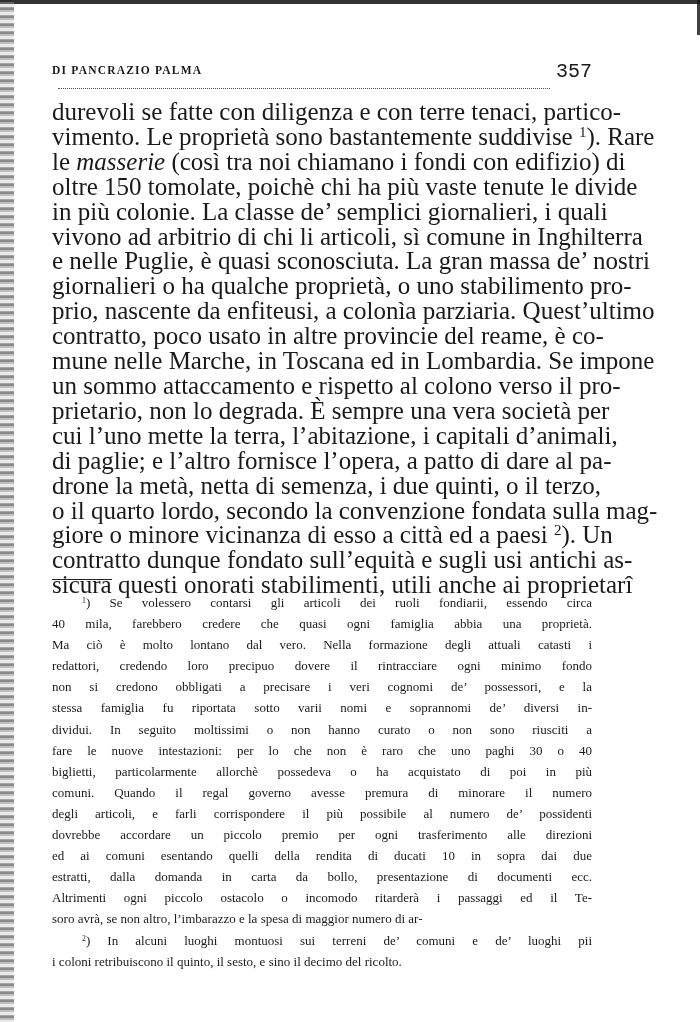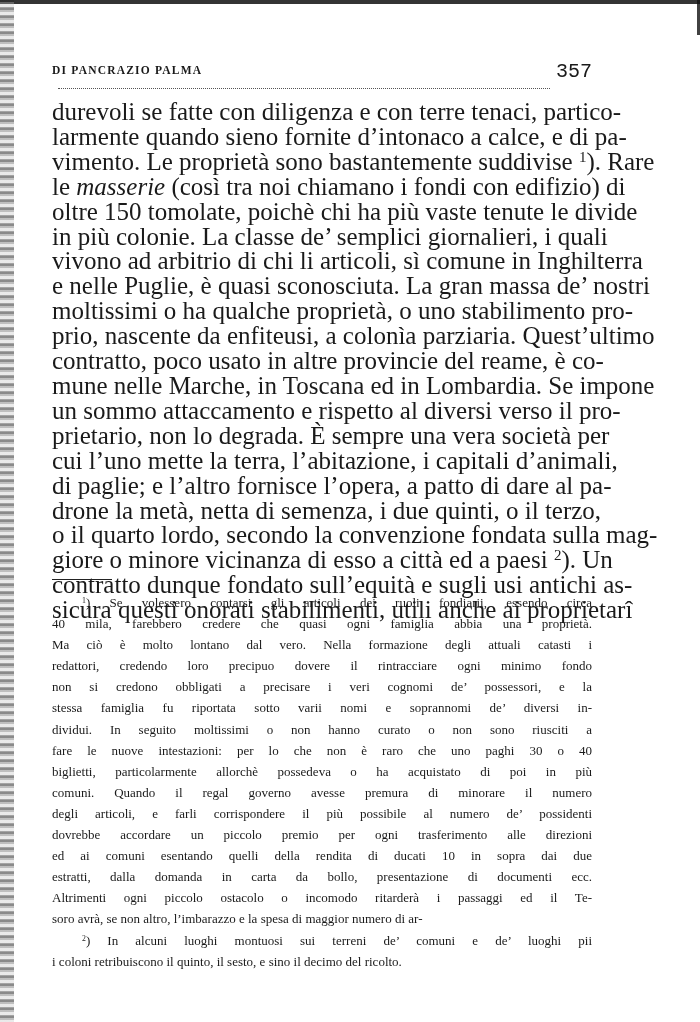--- a/index.html
+++ b/index.html
@@ -68,32 +68,31 @@
 <div class="scan-edge-right"></div>
 
 <div class="header">
   <span class="running-head">DI PANCRAZIO PALMA</span>
   <span class="page-number">357</span>
 </div>
 <div class="header-rule"></div>
 
 <div class="body-text">
   <span class="line">durevoli se fatte con diligenza e con terre tenaci, partico-</span>
-  <span class="line">larmente quando sieno fornite d’intonaco a calce, e di pa-</span>
   <span class="line"><span>vimento. Le proprietà sono bastantemente suddivise </span><sup>1</sup><span>). Rare</span></span>
   <span class="line"><span>le </span><em>masserie</em><span> (così tra noi chiamano i fondi con edifizio) di</span></span>
   <span class="line">oltre 150 tomolate, poichè chi ha più vaste tenute le divide</span>
   <span class="line">in più colonie. La classe de’ semplici giornalieri, i quali</span>
   <span class="line">vivono ad arbitrio di chi li articoli, sì comune in Inghilterra</span>
   <span class="line">e nelle Puglie, è quasi sconosciuta. La gran massa de’ nostri</span>
-  <span class="line">moltissimi o ha qualche proprietà, o uno stabilimento pro-</span>
+  <span class="line">giornalieri o ha qualche proprietà, o uno stabilimento pro-</span>
   <span class="line">prio, nascente da enfiteusi, a colonìa parziaria. Quest’ultimo</span>
   <span class="line">contratto, poco usato in altre provincie del reame, è co-</span>
   <span class="line">mune nelle Marche, in Toscana ed in Lombardia. Se impone</span>
-  <span class="line">un sommo attaccamento e rispetto al diversi verso il pro-</span>
+  <span class="line">un sommo attaccamento e rispetto al colono verso il pro-</span>
   <span class="line">prietario, non lo degrada. È sempre una vera società per</span>
   <span class="line">cui l’uno mette la terra, l’abitazione, i capitali d’animali,</span>
   <span class="line">di paglie; e l’altro fornisce l’opera, a patto di dare al pa-</span>
   <span class="line">drone la metà, netta di semenza, i due quinti, o il terzo,</span>
   <span class="line">o il quarto lordo, secondo la convenzione fondata sulla mag-</span>
   <span class="line"><span>giore o minore vicinanza di esso a città ed a paesi </span><sup>2</sup><span>). Un</span></span>
   <span class="line">contratto dunque fondato sull’equità e sugli usi antichi as-</span>
   <span class="line last">sicura questi onorati stabilimenti, utili anche ai proprietarî</span>
 </div>
 

